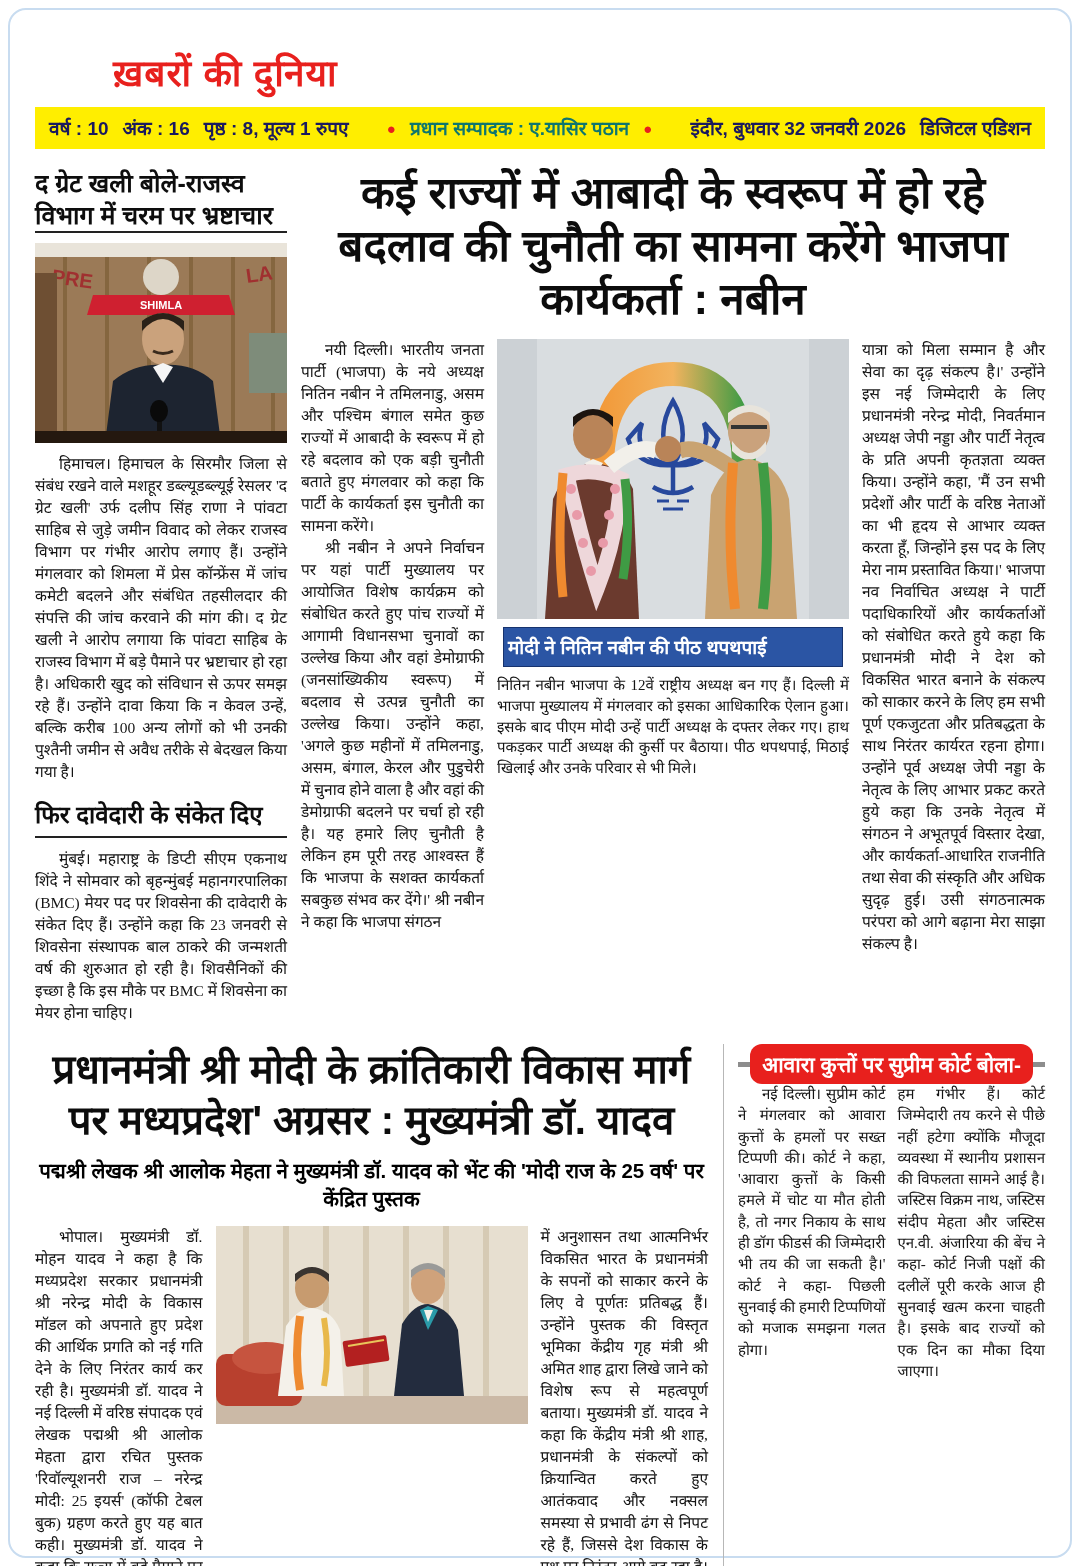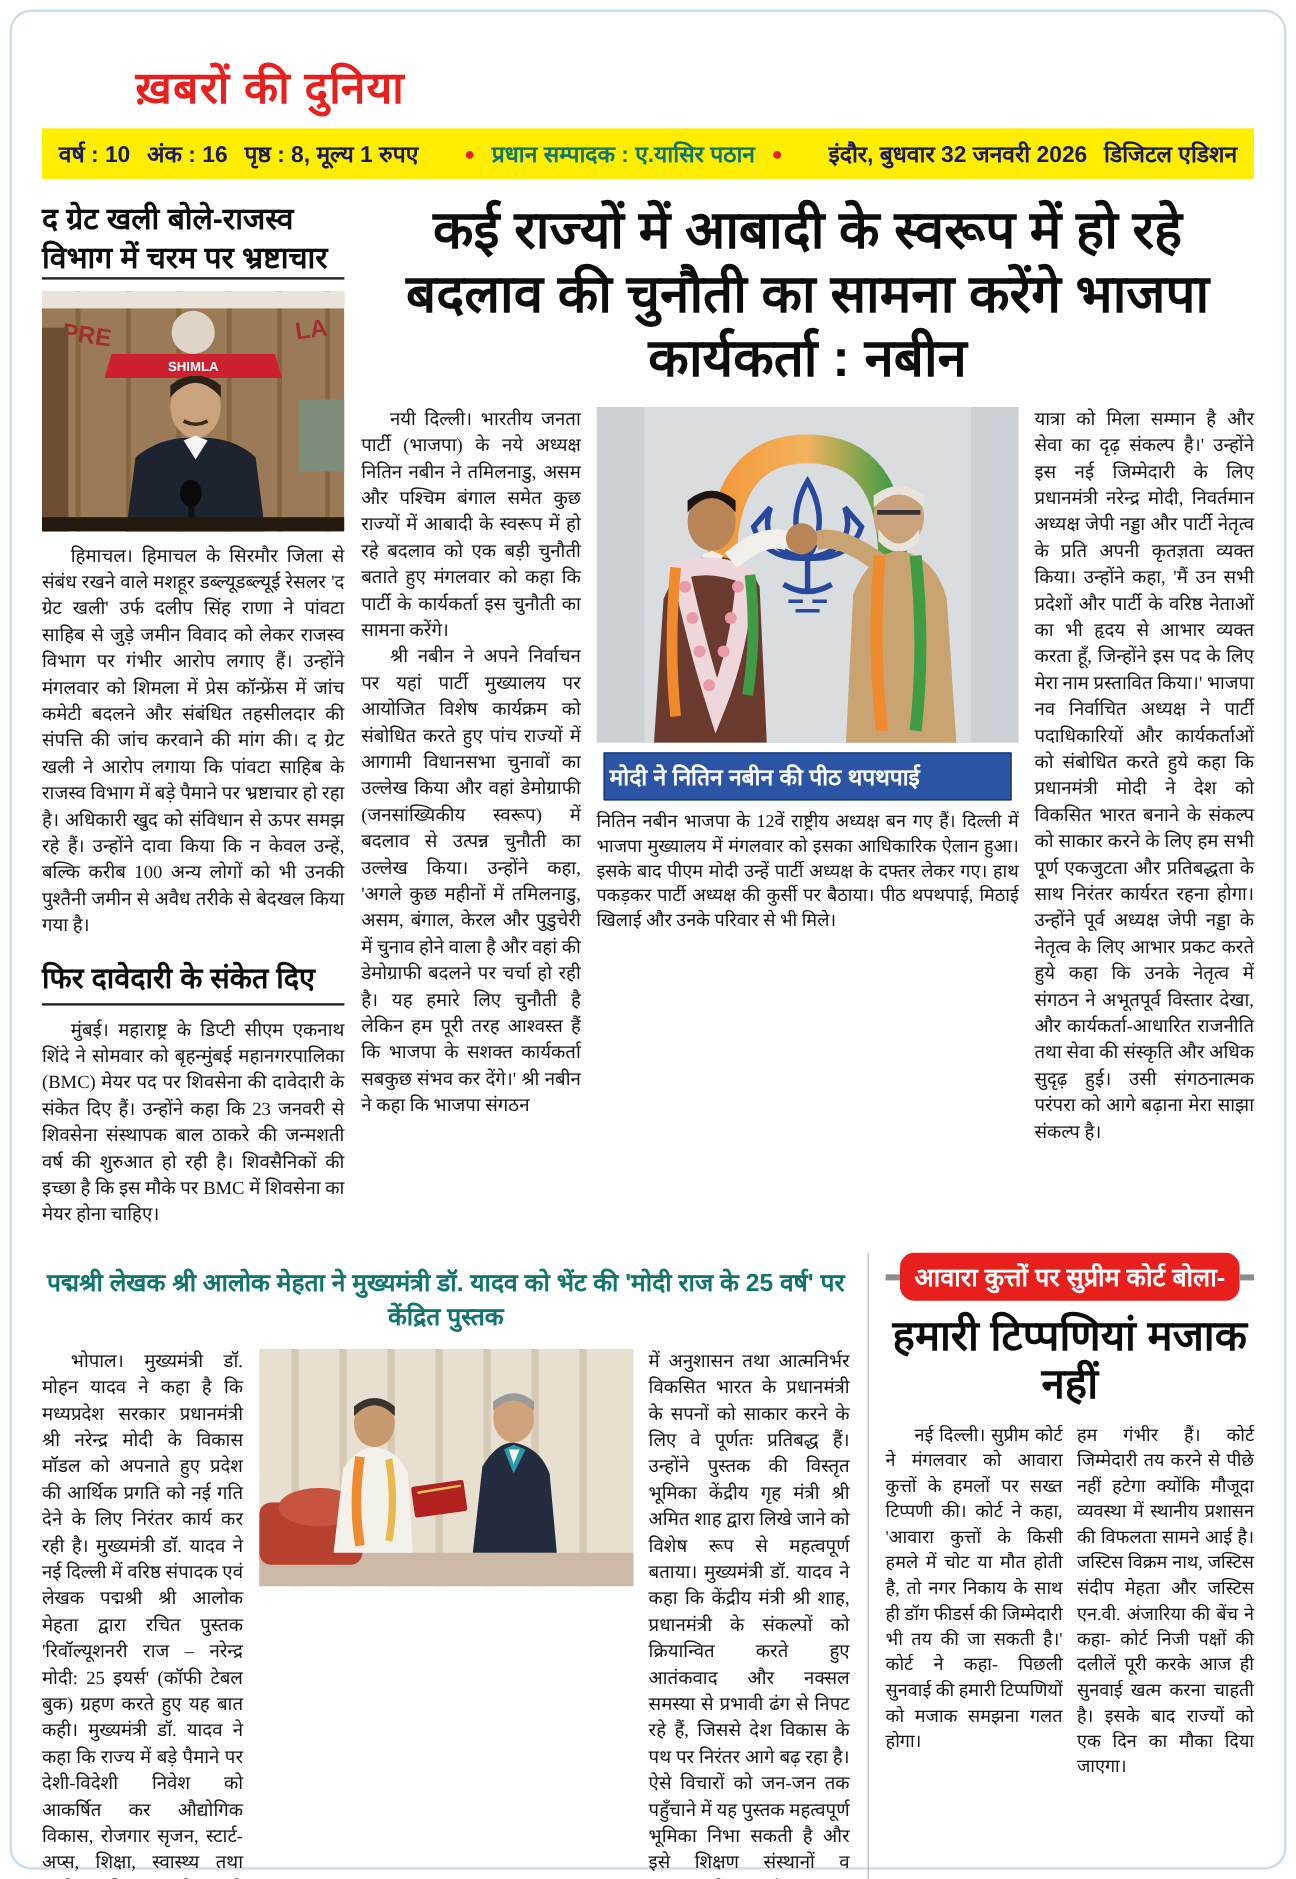--- a/index.html
+++ b/index.html
@@ -67,21 +67,21 @@
   .below-cols p { flex:1; min-width:0; }
 
   
   .bottom-section { display:flex; gap:15px; margin-top:20px; }
   .yadav { flex:1; min-width:0; }
   .yadav h2 {
     font-family:"Liberation Sans","DejaVu Sans",sans-serif; font-weight:900; text-align:center;
     font-size:40px; line-height:1.28; color:#0c0c0c;
   }
   .yadav .subhead {
-    text-align:center; color:#0f766e; font-family:"Liberation Sans","DejaVu Sans",sans-serif;
+    text-align:center; color:#000000; font-family:"Liberation Sans","DejaVu Sans",sans-serif;
     font-weight:bold; font-size:20.5px; margin:10px 0 14px 0;
   }
   .yadav-cols { display:flex; gap:13px; }
   .ycol { flex:1; min-width:0; }
   .ymid { width:312px; flex:none; }
 
   .right-rail { width:322px; flex:none; border-left:1px solid #b7b7b7; padding-left:14px; }
   .kicker { display:flex; align-items:center; }
   .kline { flex:1; height:5px; background:#8d8d8d; }
   .kbox {
@@ -223,20 +223,21 @@
         <div class="ncol">
           <p class="btext">यात्रा को मिला सम्मान है और सेवा का दृढ़ संकल्प है।' उन्होंने इस नई जिम्मेदारी के लिए प्रधानमंत्री नरेन्द्र मोदी, निवर्तमान अध्यक्ष जेपी नड्डा और पार्टी नेतृत्व के प्रति अपनी कृतज्ञता व्यक्त किया। उन्होंने कहा, 'मैं उन सभी प्रदेशों और पार्टी के वरिष्ठ नेताओं का भी हृदय से आभार व्यक्त करता हूँ, जिन्होंने इस पद के लिए मेरा नाम प्रस्तावित किया।' भाजपा नव निर्वाचित अध्यक्ष ने पार्टी पदाधिकारियों और कार्यकर्ताओं को संबोधित करते हुये कहा कि प्रधानमंत्री मोदी ने देश को विकसित भारत बनाने के संकल्प को साकार करने के लिए हम सभी पूर्ण एकजुटता और प्रतिबद्धता के साथ निरंतर कार्यरत रहना होगा। उन्होंने पूर्व अध्यक्ष जेपी नड्डा के नेतृत्व के लिए आभार प्रकट करते हुये कहा कि उनके नेतृत्व में संगठन ने अभूतपूर्व विस्तार देखा, और कार्यकर्ता-आधारित राजनीति तथा सेवा की संस्कृति और अधिक सुदृढ़ हुई। उसी संगठनात्मक परंपरा को आगे बढ़ाना मेरा साझा संकल्प है।</p>
         </div>
       </div>
     </article>
   </div>
 
   <div class="bottom-section">
 
     <article class="yadav">
+      <h2>प्रधानमंत्री श्री मोदी के क्रांतिकारी विकास मार्ग पर मध्यप्रदेश' अग्रसर : मुख्यमंत्री डॉ. यादव</h2>
       <div class="subhead">पद्मश्री लेखक श्री आलोक मेहता ने मुख्यमंत्री डॉ. यादव को भेंट की 'मोदी राज के 25 वर्ष' पर केंद्रित पुस्तक</div>
       <div class="yadav-cols">
         <p class="btext ind ycol">भोपाल। मुख्यमंत्री डॉ. मोहन यादव ने कहा है कि मध्यप्रदेश सरकार प्रधानमंत्री श्री नरेन्द्र मोदी के विकास मॉडल को अपनाते हुए प्रदेश की आर्थिक प्रगति को नई गति देने के लिए निरंतर कार्य कर रही है। मुख्यमंत्री डॉ. यादव ने नई दिल्ली में वरिष्ठ संपादक एवं लेखक पद्मश्री श्री आलोक मेहता द्वारा रचित पुस्तक 'रिवॉल्यूशनरी राज – नरेन्द्र मोदी: 25 इयर्स' (कॉफी टेबल बुक) ग्रहण करते हुए यह बात कही। मुख्यमंत्री डॉ. यादव ने कहा कि राज्य में बड़े पैमाने पर देशी-विदेशी निवेश को आकर्षित कर औद्योगिक विकास, रोजगार सृजन, स्टार्ट-अप्स, शिक्षा, स्वास्थ्य तथा ग्रामीण विकास से जुड़ी योजनाएँ प्रभावी रूप से क्रियान्वित की जा रही हैं। यह भेंट-वार्ता दिल्ली से दावोस (स्विट्ज़रलैंड) में आयोजित</p>
         <div class="ymid">
           <svg class="photo" viewBox="0 0 312 198" width="312" height="198">
             <rect width="312" height="198" fill="#e7dfd0"></rect>
             <g stroke="#d6cab4" stroke-width="6">
                 <line x1="30" y1="0" x2="30" y2="198"></line>
                 <line x1="70" y1="0" x2="70" y2="198"></line>
                 <line x1="110" y1="0" x2="110" y2="198"></line>
@@ -270,21 +271,20 @@
       </div>
 
     </article>
 
     <aside class="right-rail">
       <div class="kicker">
         <div class="kline"></div>
         <div class="kbox">आवारा कुत्तों पर सुप्रीम कोर्ट बोला-</div>
         <div class="kline"></div>
       </div>
-      <h2>हमारी टिप्पणियां मजाक नहीं</h2>
       <div class="court-cols">
         <p class="btext ind">नई दिल्ली। सुप्रीम कोर्ट ने मंगलवार को आवारा कुत्तों के हमलों पर सख्त टिप्पणी की। कोर्ट ने कहा, 'आवारा कुत्तों के किसी हमले में चोट या मौत होती है, तो नगर निकाय के साथ ही डॉग फीडर्स की जिम्मेदारी भी तय की जा सकती है।' कोर्ट ने कहा- पिछली सुनवाई की हमारी टिप्पणियों को मजाक समझना गलत होगा।</p>
         <p class="btext">हम गंभीर हैं। कोर्ट जिम्मेदारी तय करने से पीछे नहीं हटेगा क्योंकि मौजूदा व्यवस्था में स्थानीय प्रशासन की विफलता सामने आई है। जस्टिस विक्रम नाथ, जस्टिस संदीप मेहता और जस्टिस एन.वी. अंजारिया की बेंच ने कहा- कोर्ट निजी पक्षों की दलीलें पूरी करके आज ही सुनवाई खत्म करना चाहती है। इसके बाद राज्यों को एक दिन का मौका दिया जाएगा।</p>
       </div>
 
       <div style="clear:both"></div>
 
     </aside>
   </div>
 

